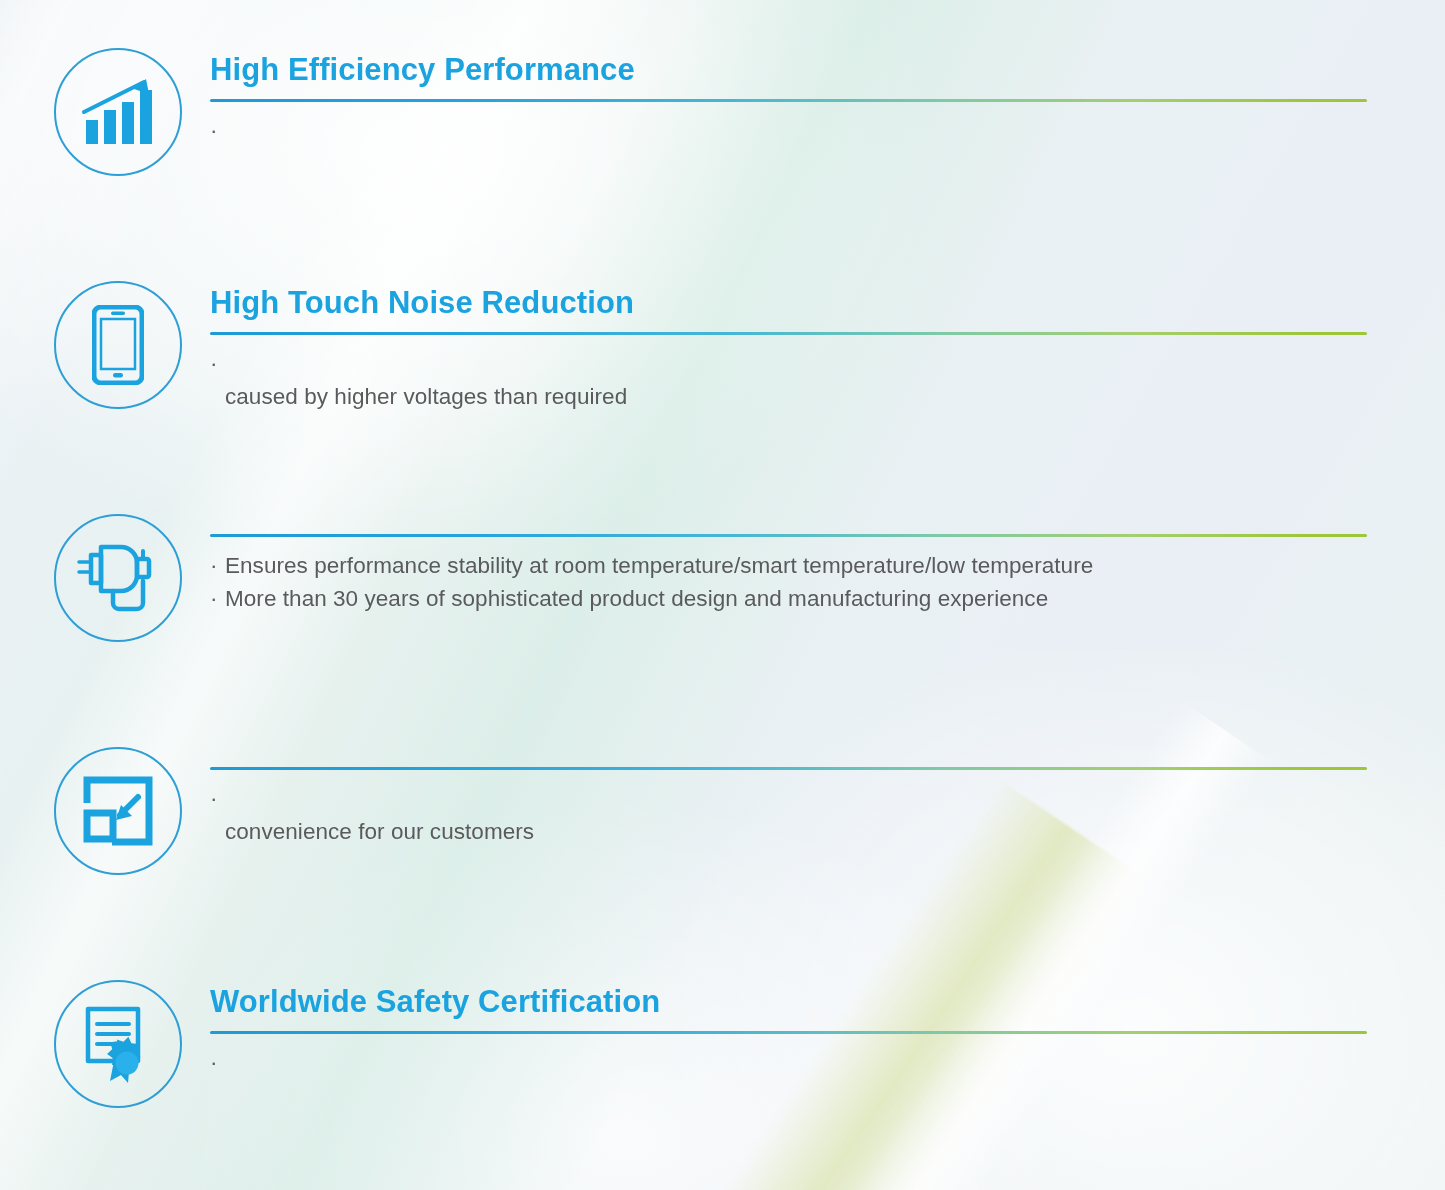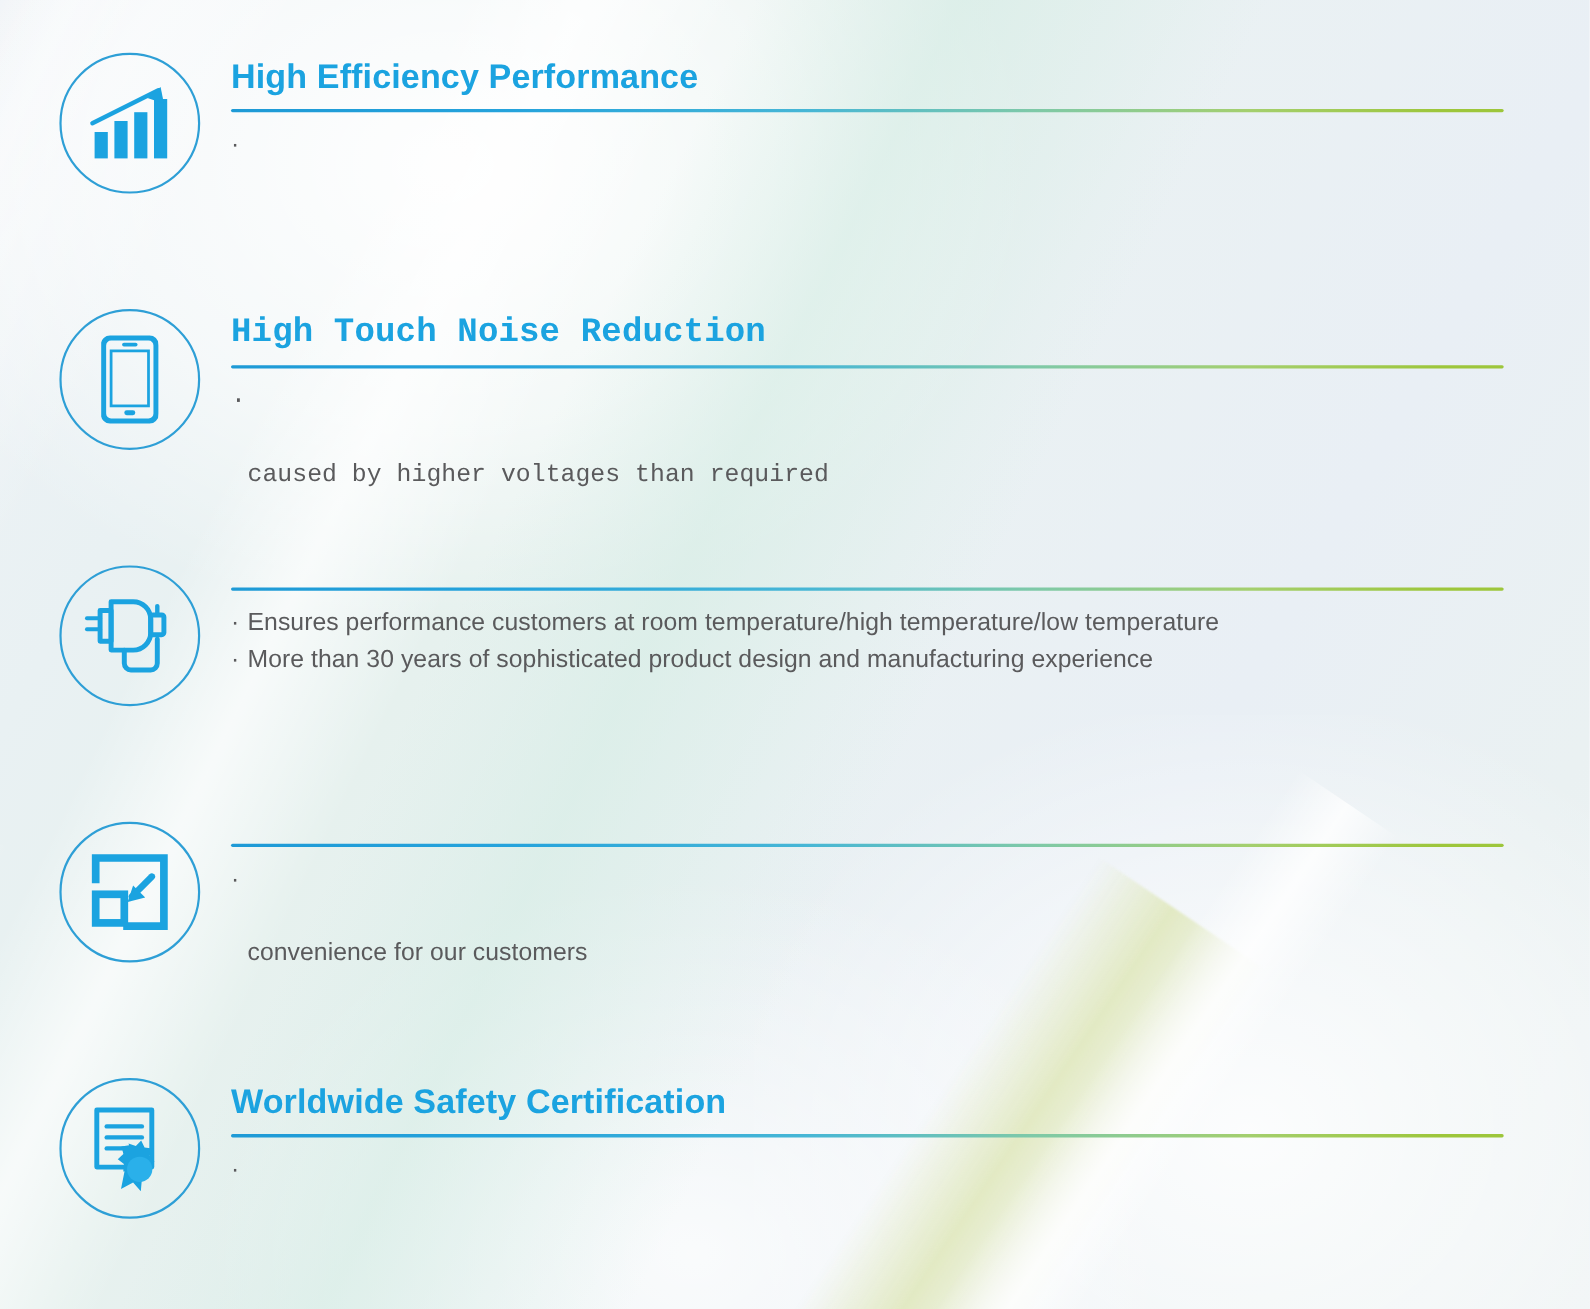--- a/index.html
+++ b/index.html
@@ -174,21 +174,21 @@
   }
   .fline .bullet {
     display:inline-block;
     width:15px;
     flex:0 0 15px;
     color:#5a5a5c;
     font-size:22.5px;
     line-height:1.45;
   }
   .fline .ftxt { display:inline-block; }
-  .fline.cont { padding-left:15px;margin-top:34px; }
+  .fline.cont { padding-left:15px; }
 </style>
 </head>
 <body>
 
 <div class="page">
 
   <div class="bg-base"></div>
   <div class="bg-glow-a"></div>
   <div class="bg-glow-b"></div>
   <div class="bg-glow-c"></div>
@@ -230,21 +230,21 @@
 
     <div class="feature" style="top:281px;">
       <div class="icon-badge" style="top:0;">
         <svg width="52" height="80" viewBox="0 0 52 80" aria-hidden="true">
           <rect x="2" y="2" width="48" height="76" rx="7" ry="7" fill="none" stroke="#1ba3e0" stroke-width="5"></rect>
           <rect x="9" y="14" width="34" height="50" fill="none" stroke="#1ba3e0" stroke-width="2.5"></rect>
           <rect x="19" y="6.5" width="14" height="3.4" rx="1.7" fill="#1ba3e0"></rect>
           <rect x="21" y="68" width="10" height="4.5" rx="2.2" fill="#1ba3e0"></rect>
         </svg>
       </div>
-      <div class="ftext" style="top:6px;font-family:Liberation Mono, monospace;">
+      <div class="ftext" style="top:6px;">
         <div class="ftitle">High Touch Noise Reduction</div>
         <div class="divider"></div>
         <div class="fbody">
           <div class="fline">
             <span class="bullet">·</span>
           </div>
           <div class="fline cont">
             <span class="ftxt">caused by higher voltages than required</span>
           </div>
         </div>
@@ -268,21 +268,21 @@
             <rect x="62" y="18" width="12" height="18" rx="2"></rect>
             <line x1="68" y1="10" x2="68" y2="18" stroke-width="4"></line>
           </g>
         </svg>
       </div>
       <div class="ftext" style="top:6px;">
         <div class="divider"></div>
         <div class="fbody">
           <div class="fline">
             <span class="bullet">·</span>
-            <span class="ftxt">Ensures performance customers at room temperature/high temperature/low temperature</span>
+            <span class="ftxt">Ensures performance stability at room temperature/smart temperature/low temperature</span>
           </div>
           <div class="fline">
             <span class="bullet">·</span>
             <span class="ftxt">More than 30 years of sophisticated product  design and manufacturing experience</span>
           </div>
         </div>
       </div>
     </div>
 
     <div class="feature" style="top:747px;">

